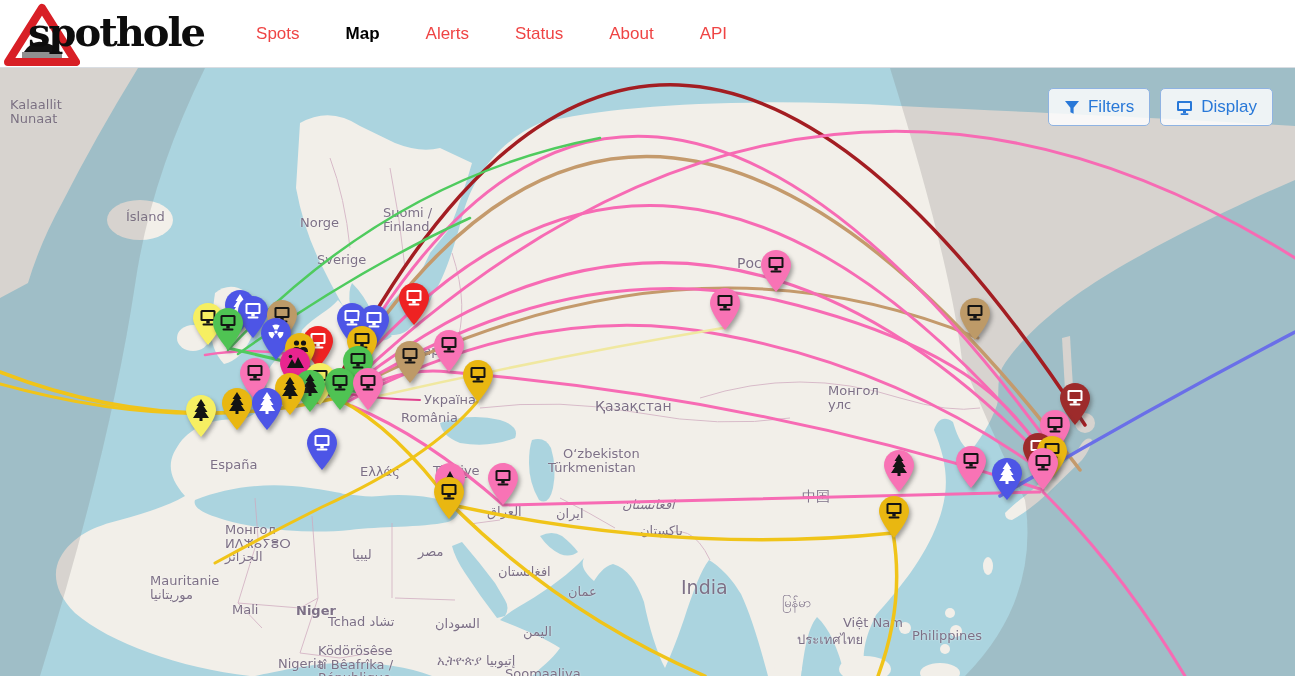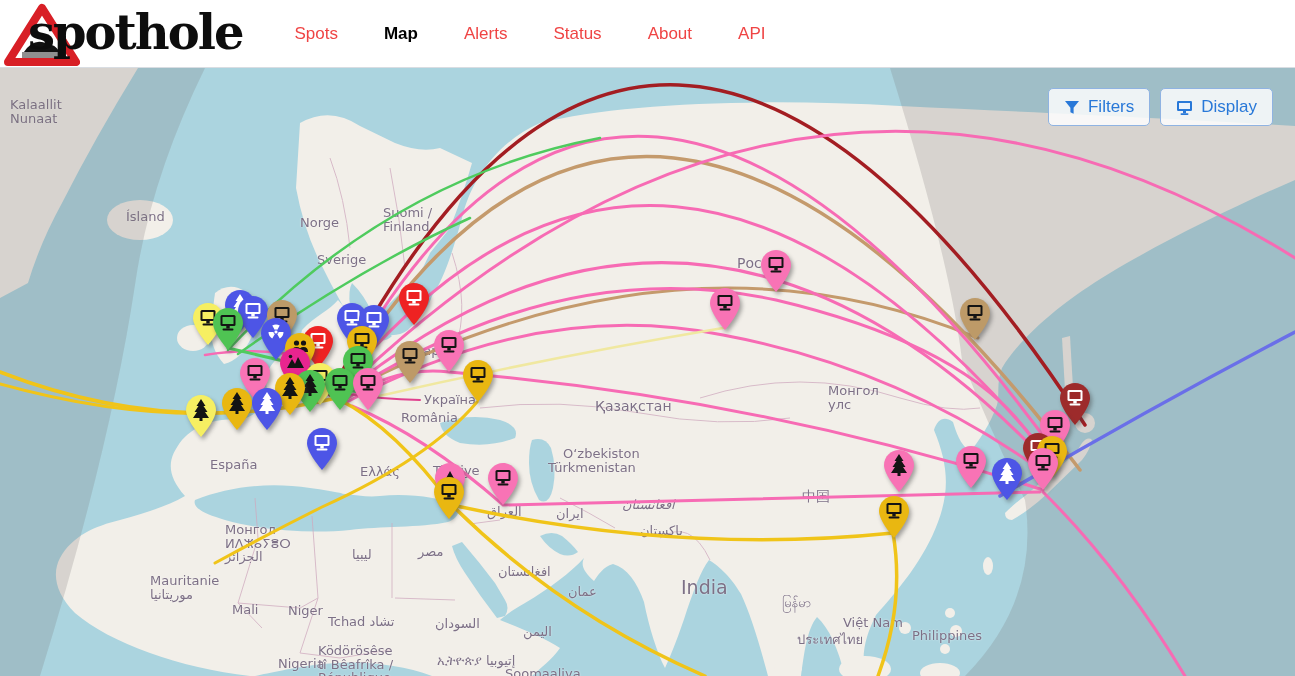--- a/index.html
+++ b/index.html
@@ -5,21 +5,21 @@
   * { margin:0; padding:0; box-sizing:border-box; }
   html,body { width:1295px; height:676px; overflow:hidden; background:#fff;
     font-family:"Liberation Sans", sans-serif; }
 
   
   .header { position:relative; width:1295px; height:68px; background:#fff;
     border-bottom:1px solid #d9dde2; display:flex; align-items:center; z-index:50; }
   .brand { display:flex; align-items:center; height:68px; margin-left:4px; }
   .brand-tri { width:76px; height:64px; margin-top:2px; flex:0 0 auto; }
   .brand-name { font-family:"DejaVu Serif","Liberation Serif",serif; font-weight:bold;
-    font-size:48px; color:#0d0d0d; letter-spacing:-2px; margin-left:-52px; margin-top:-4px; }
+    font-size:40px; color:#0d0d0d; letter-spacing:-2px; margin-left:-52px; margin-top:-4px; }
   .nav { display:flex; align-items:center; gap:46px; margin-left:52px; }
   .nav a { text-decoration:none; font-size:17px; color:#ef4444; cursor:pointer; }
   .nav a.active { color:#000; font-weight:bold; }
 
   
   .map { position:relative; width:1295px; height:608px; background:#abd4df; overflow:hidden; }
   .map svg.base { position:absolute; left:0; top:0; }
   .label-layer { position:absolute; left:0; top:0; width:100%; height:100%; z-index:3; }
   .map-label { position:absolute; color:#7d7086; font-size:13px; line-height:1.05;
     white-space:pre-line; font-family:"DejaVu Sans","Liberation Sans",sans-serif;
@@ -171,21 +171,21 @@
       <div class="map-label" style="left: 802px; top: 421px; font-size: 14px;">中国</div>
       <div class="map-label" style="left: 681px; top: 510px; font-size: 19px;">India</div>
       <div class="map-label" style="left: 782px; top: 528px;">မြန်မာ</div>
       <div class="map-label" style="left: 843px; top: 548px;">Việt Nam</div>
       <div class="map-label" style="left: 797px; top: 565px;">ประเทศไทย</div>
       <div class="map-label" style="left: 912px; top: 561px;">Philippines</div>
       <div class="map-label" style="left: 568px; top: 517px;">عمان</div>
       <div class="map-label" style="left: 523px; top: 557px;">اليمن</div>
       <div class="map-label" style="left: 435px; top: 549px;">السودان</div>
       <div class="map-label" style="left: 328px; top: 547px;">Tchad تشاد</div>
-      <div class="map-label" style="left: 288px; top: 536px;">Niger</div>
+      <div class="map-label" style="left: 296px; top: 536px; font-weight: bold;">Niger</div>
       <div class="map-label" style="left: 232px; top: 535px;">Mali</div>
       <div class="map-label" style="left: 150px; top: 506px;">Mauritanie
 موريتانيا</div>
       <div class="map-label" style="left: 225px; top: 455px;">Монгол
 ⵍⴷⵣⴰⵢⴻⵔ
 الجزائر</div>
       <div class="map-label" style="left: 278px; top: 589px;">Nigeria</div>
       <div class="map-label" style="left: 318px; top: 576px;">Ködörösêse
 tî Bêafrîka /
 République</div>

